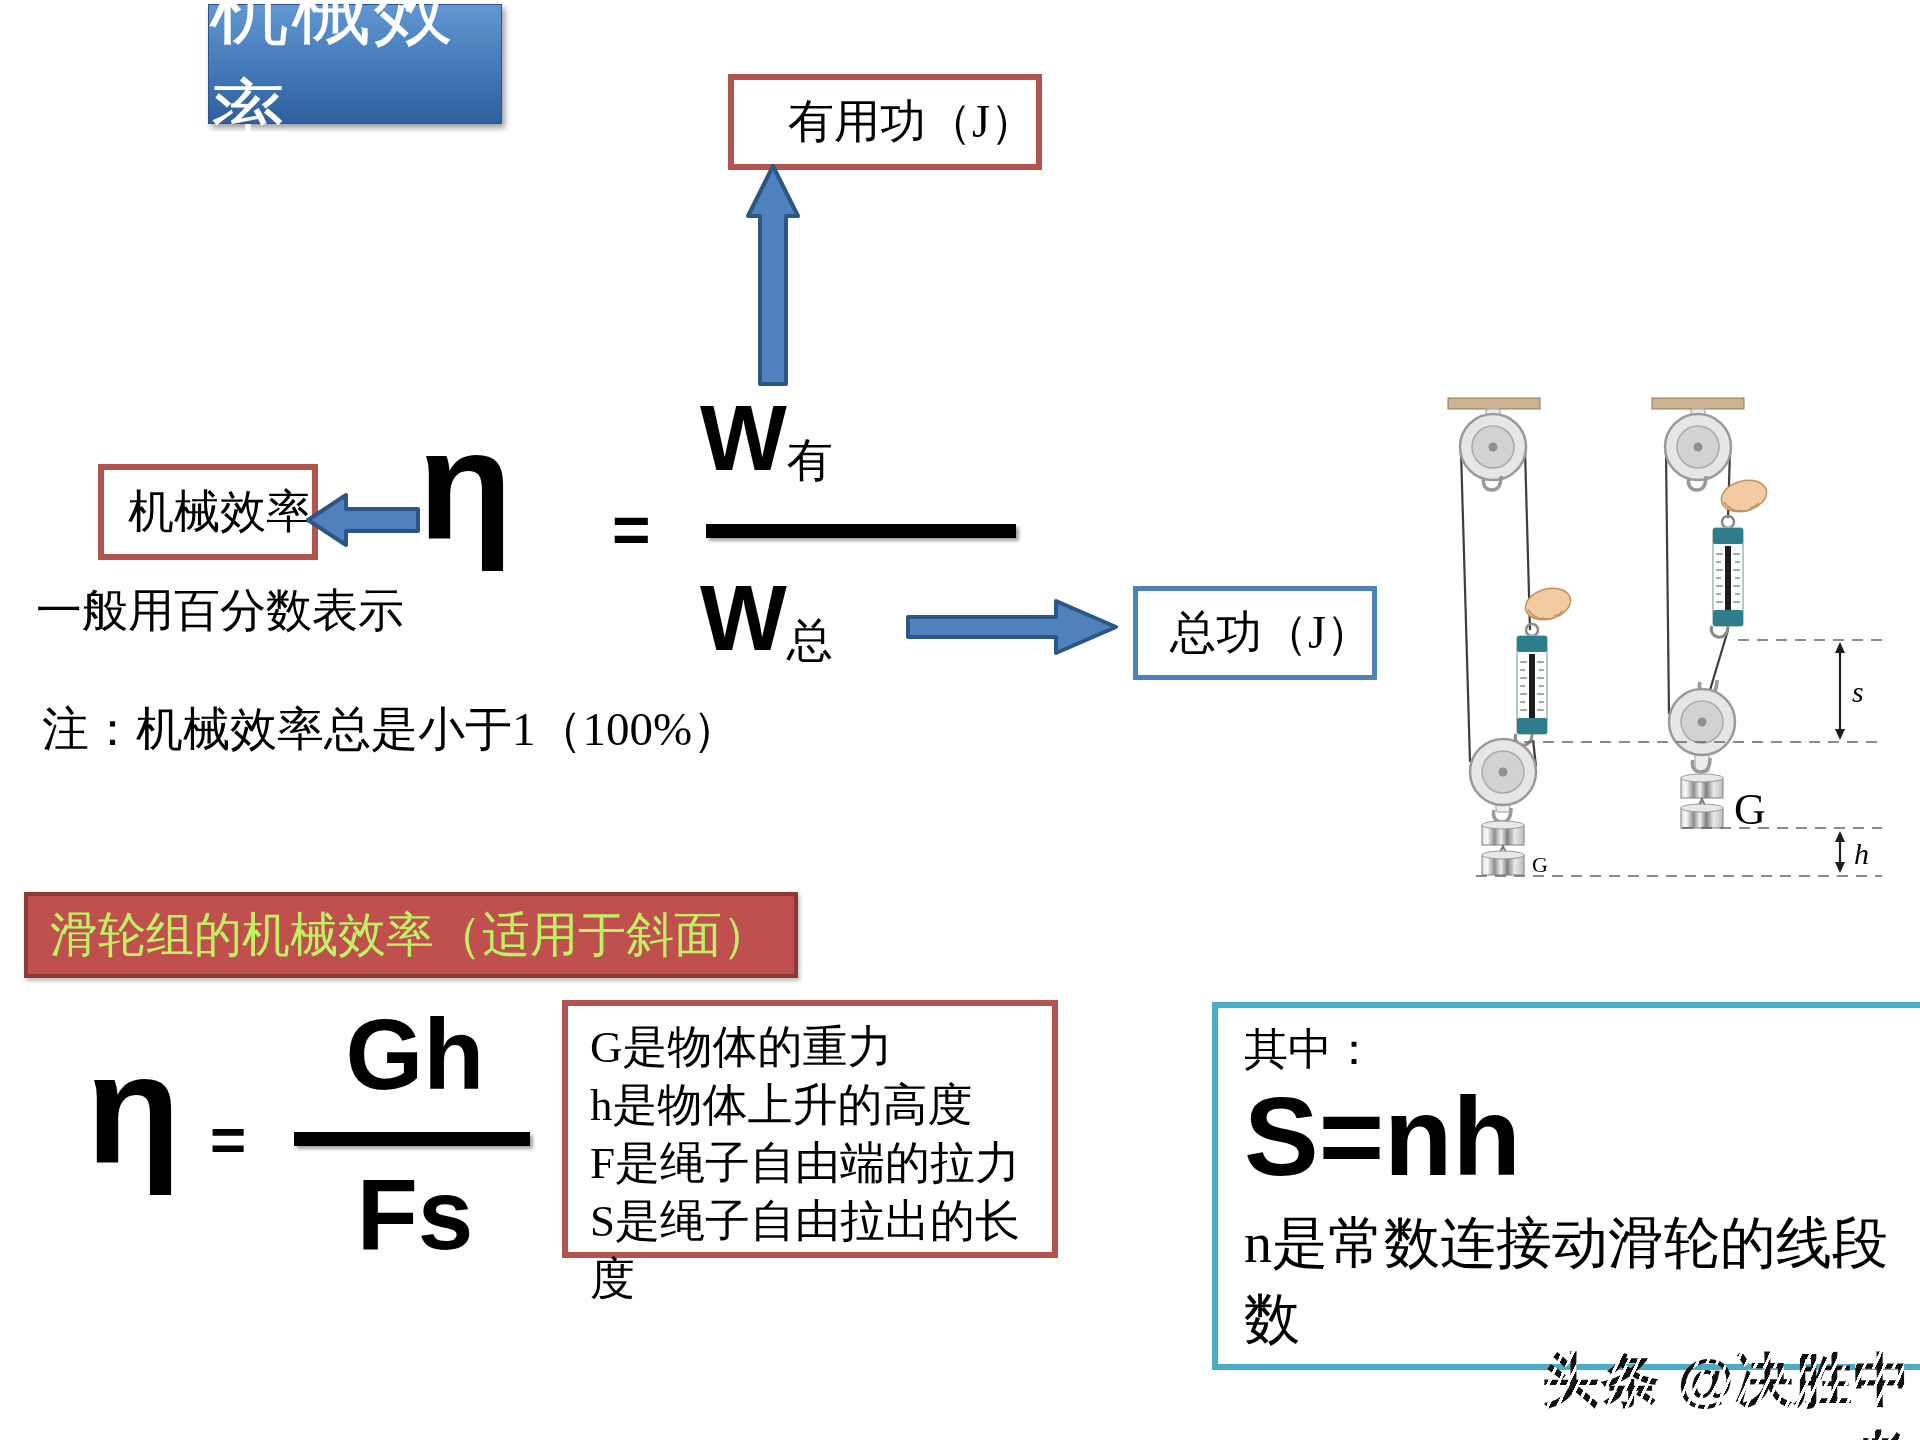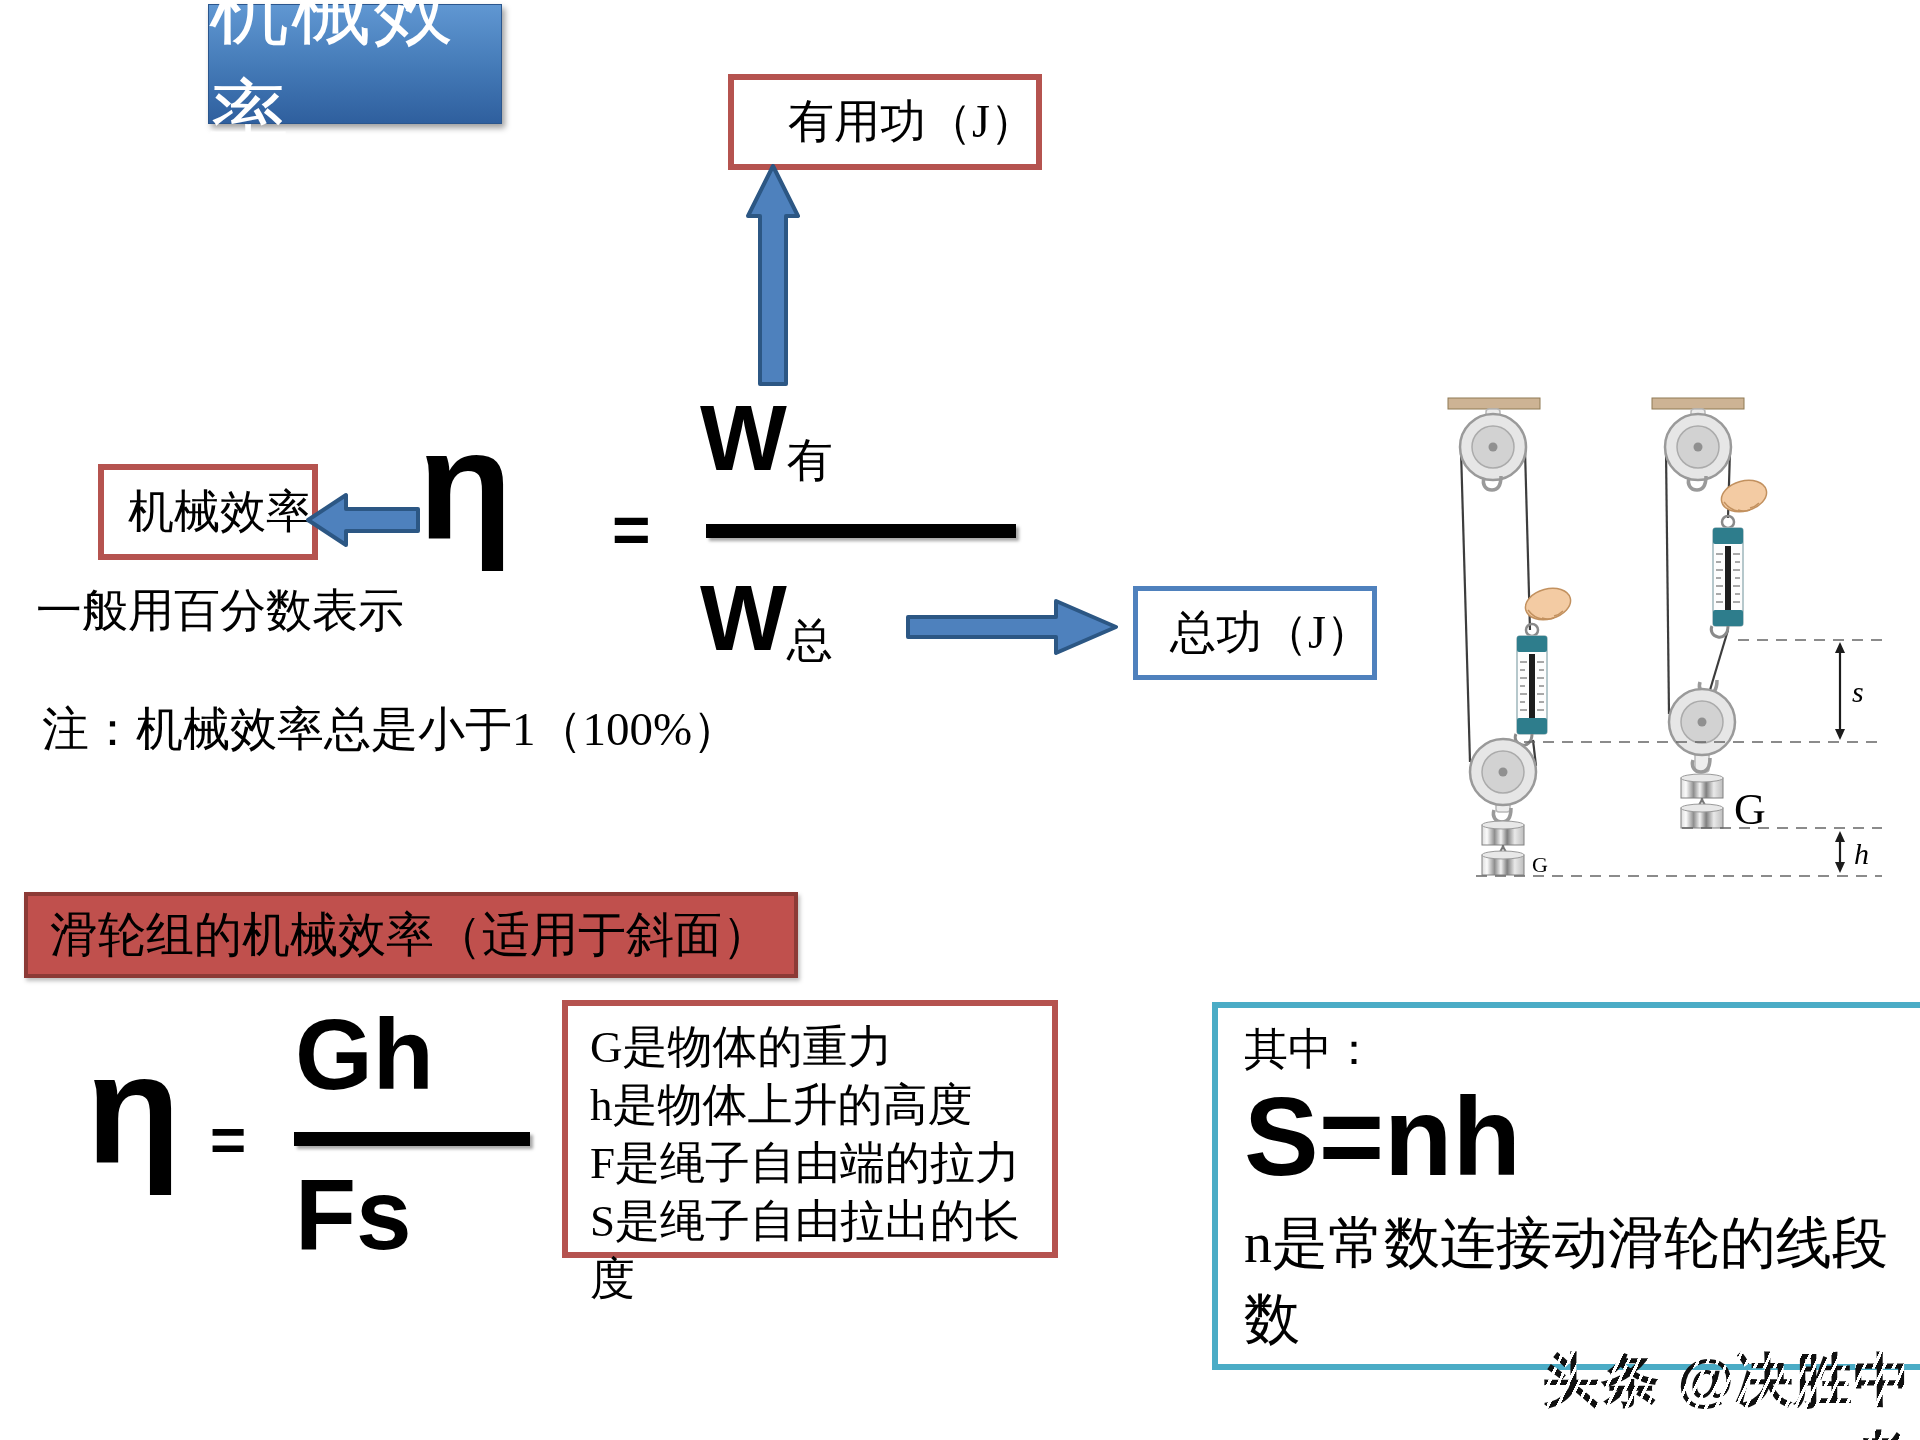--- a/index.html
+++ b/index.html
@@ -33,29 +33,29 @@
   .eq{font-family:"Liberation Sans",sans-serif;font-weight:bold;}
   .eq-main{left:612px;top:492px;font-size:66px;}
   .eq-2{left:210px;top:1104px;font-size:62px;}
   .frac-num,.frac-den{left:700px;width:220px;text-align:left;font-family:"Liberation Sans",sans-serif;font-weight:bold;font-size:92px;line-height:1;}
   .frac-num{top:392px;}
   .frac-den{top:572px;}
   .w-sub{font-family:"Liberation Serif",serif;font-weight:normal;font-size:46px;vertical-align:-0.12em;}
   .frac-bar{background:#000;box-shadow:3px 3px 3px rgba(0,0,0,.35);}
   .bar-main{left:706px;top:524px;width:310px;height:14px;}
   .bar-2{left:294px;top:1132px;width:236px;height:14px;}
-  .num-2,.den-2{left:295px;width:240px;font-family:"Liberation Sans",sans-serif;font-weight:bold;font-size:100px;line-height:1;}
+  .num-2,.den-2{left:295px;width:240px;text-align:center;font-family:"Liberation Sans",sans-serif;font-weight:bold;font-size:100px;line-height:1;}
   .num-2{top:1004px;}
   .den-2{top:1164px;}
   
   .banner{
     left:24px;top:892px;width:774px;height:86px;box-sizing:border-box;
     background:#C0504D;border:4px solid #8C3A36;box-shadow:2px 3px 4px rgba(0,0,0,.25);
     display:flex;align-items:center;padding-left:22px;
-    color:#000000;font-size:48px;
+    color:#bef264;font-size:48px;
   }
   
   .vars-box{
     left:562px;top:1000px;width:496px;height:258px;box-sizing:border-box;
     border:6px solid #B5534F;background:#fff;padding:12px 4px 8px 22px;
   }
   .var-line{font-size:45px;line-height:58px;}
   .rel-box{
     left:1184px;top:1002px;width:714px;height:368px;box-sizing:border-box;
     border:6px solid #4BACC6;background:#fff;padding:14px 8px 0 26px;margin-left:28px;

